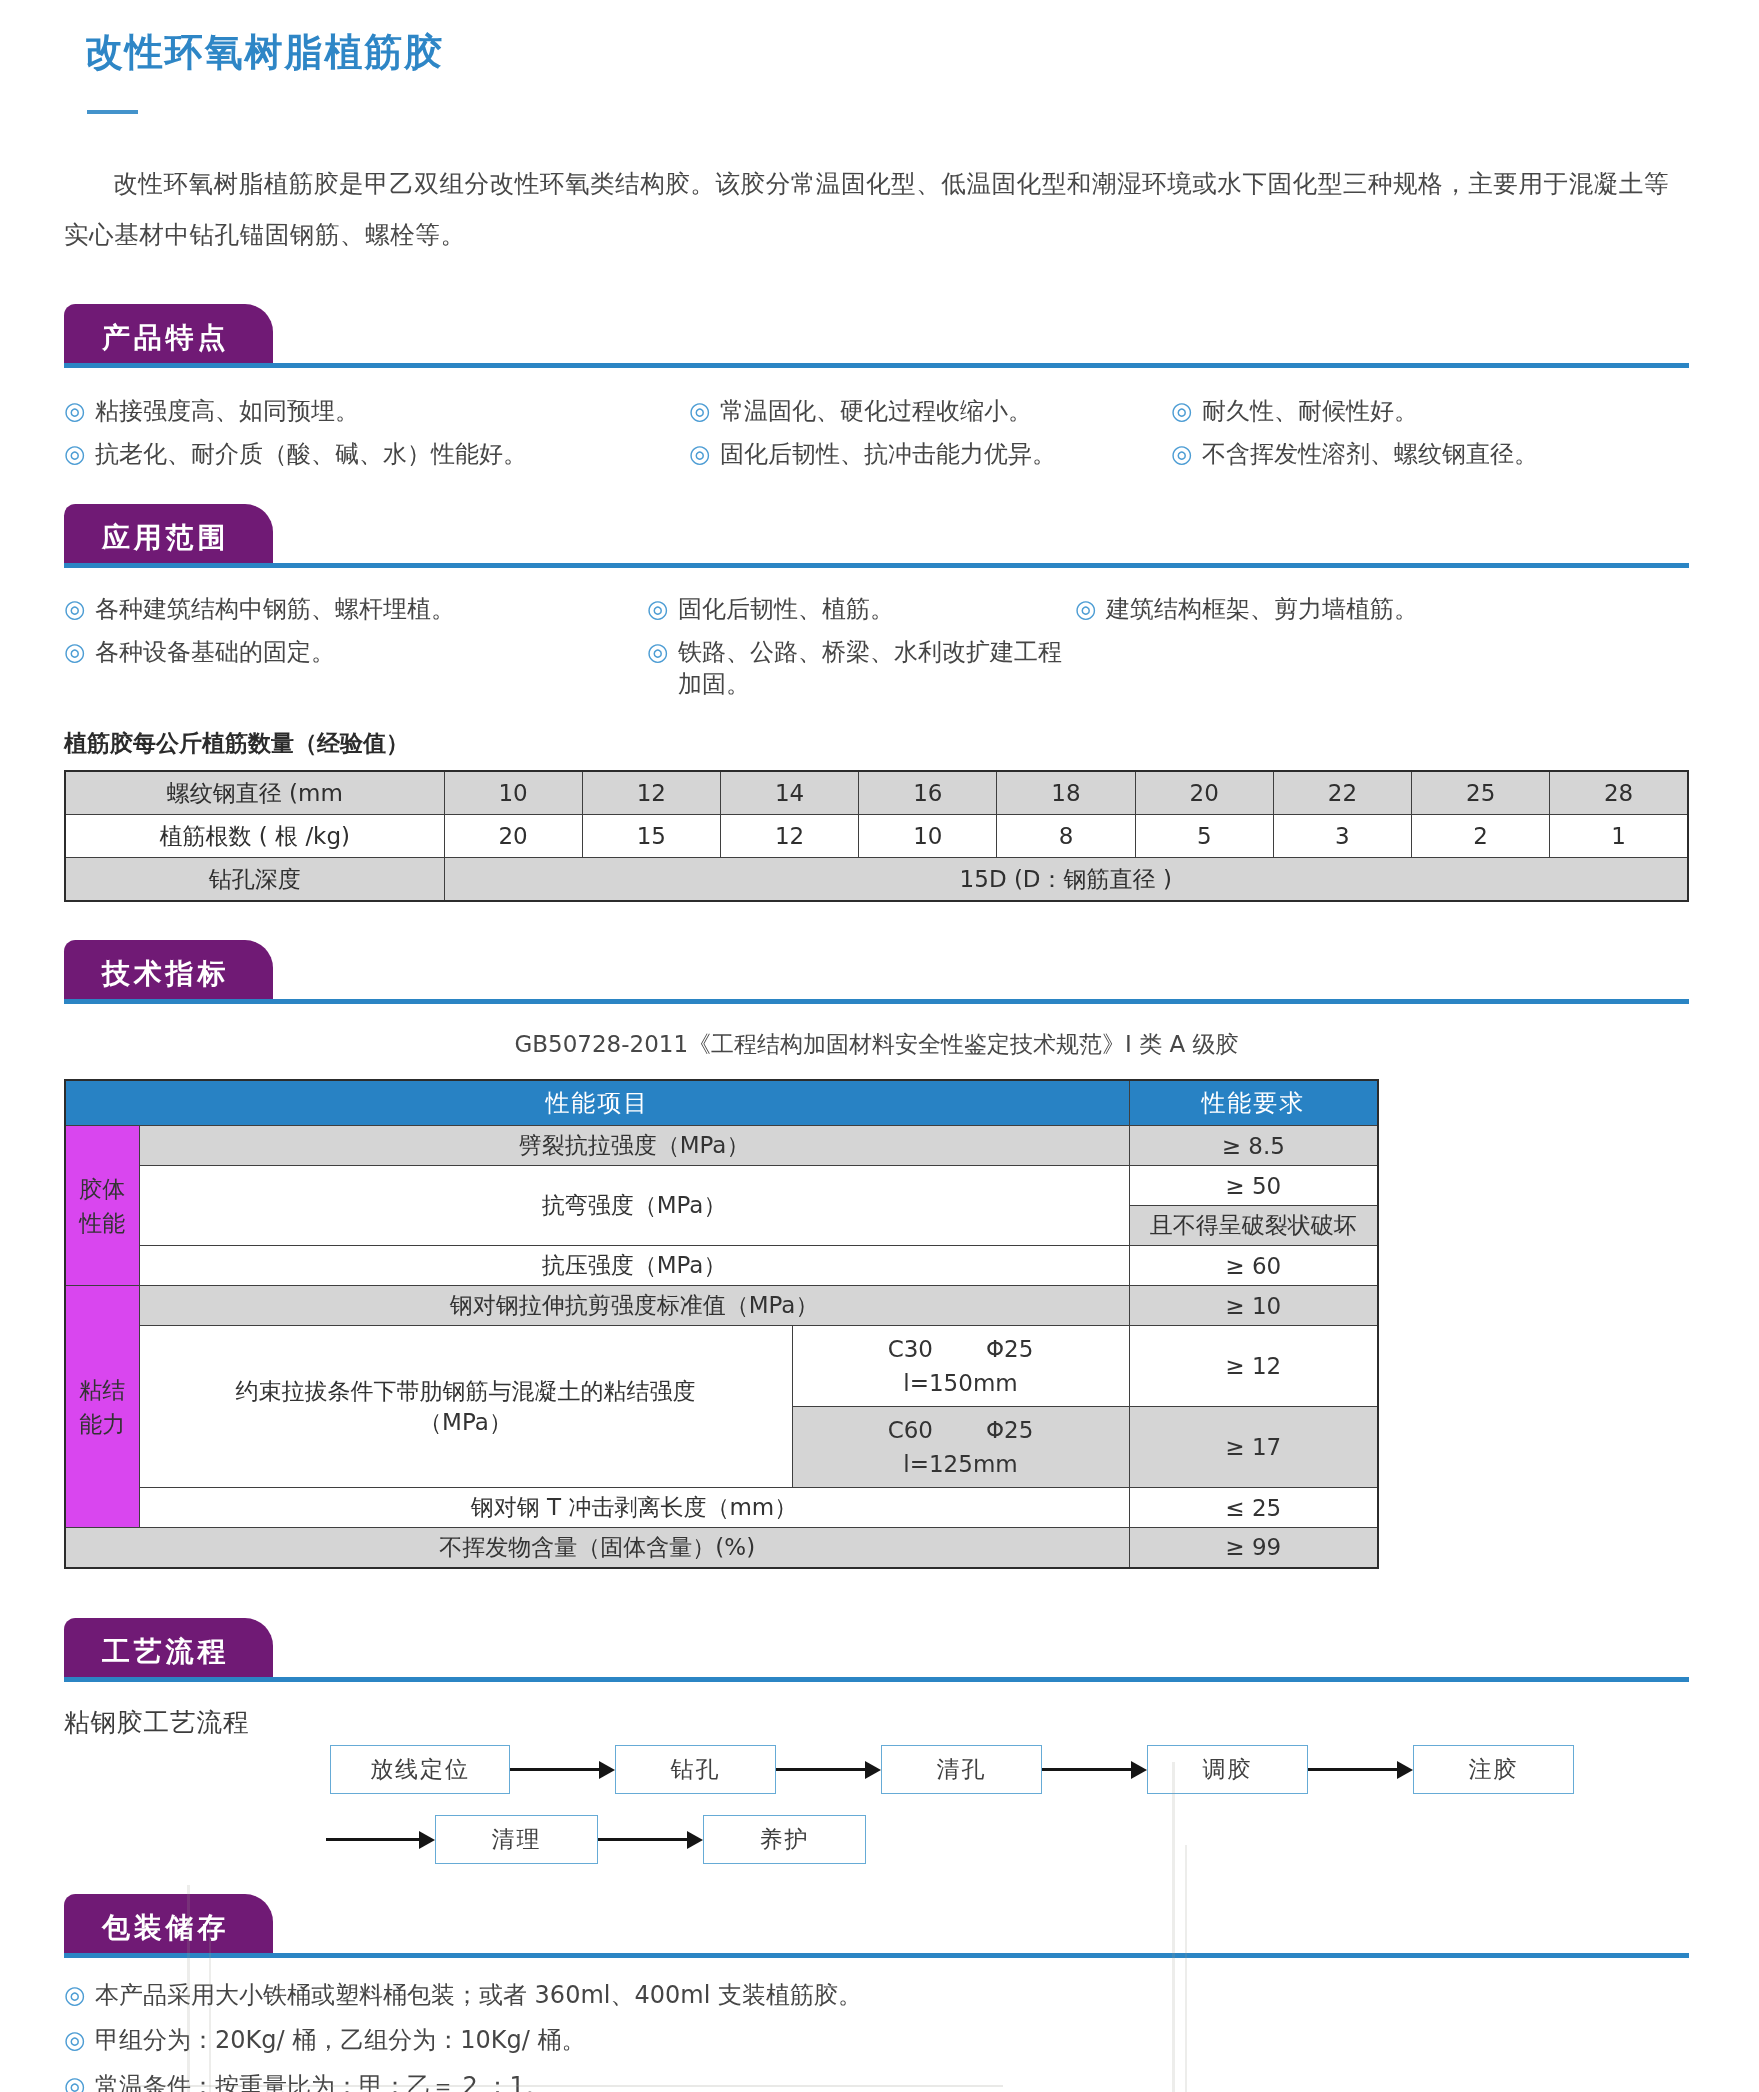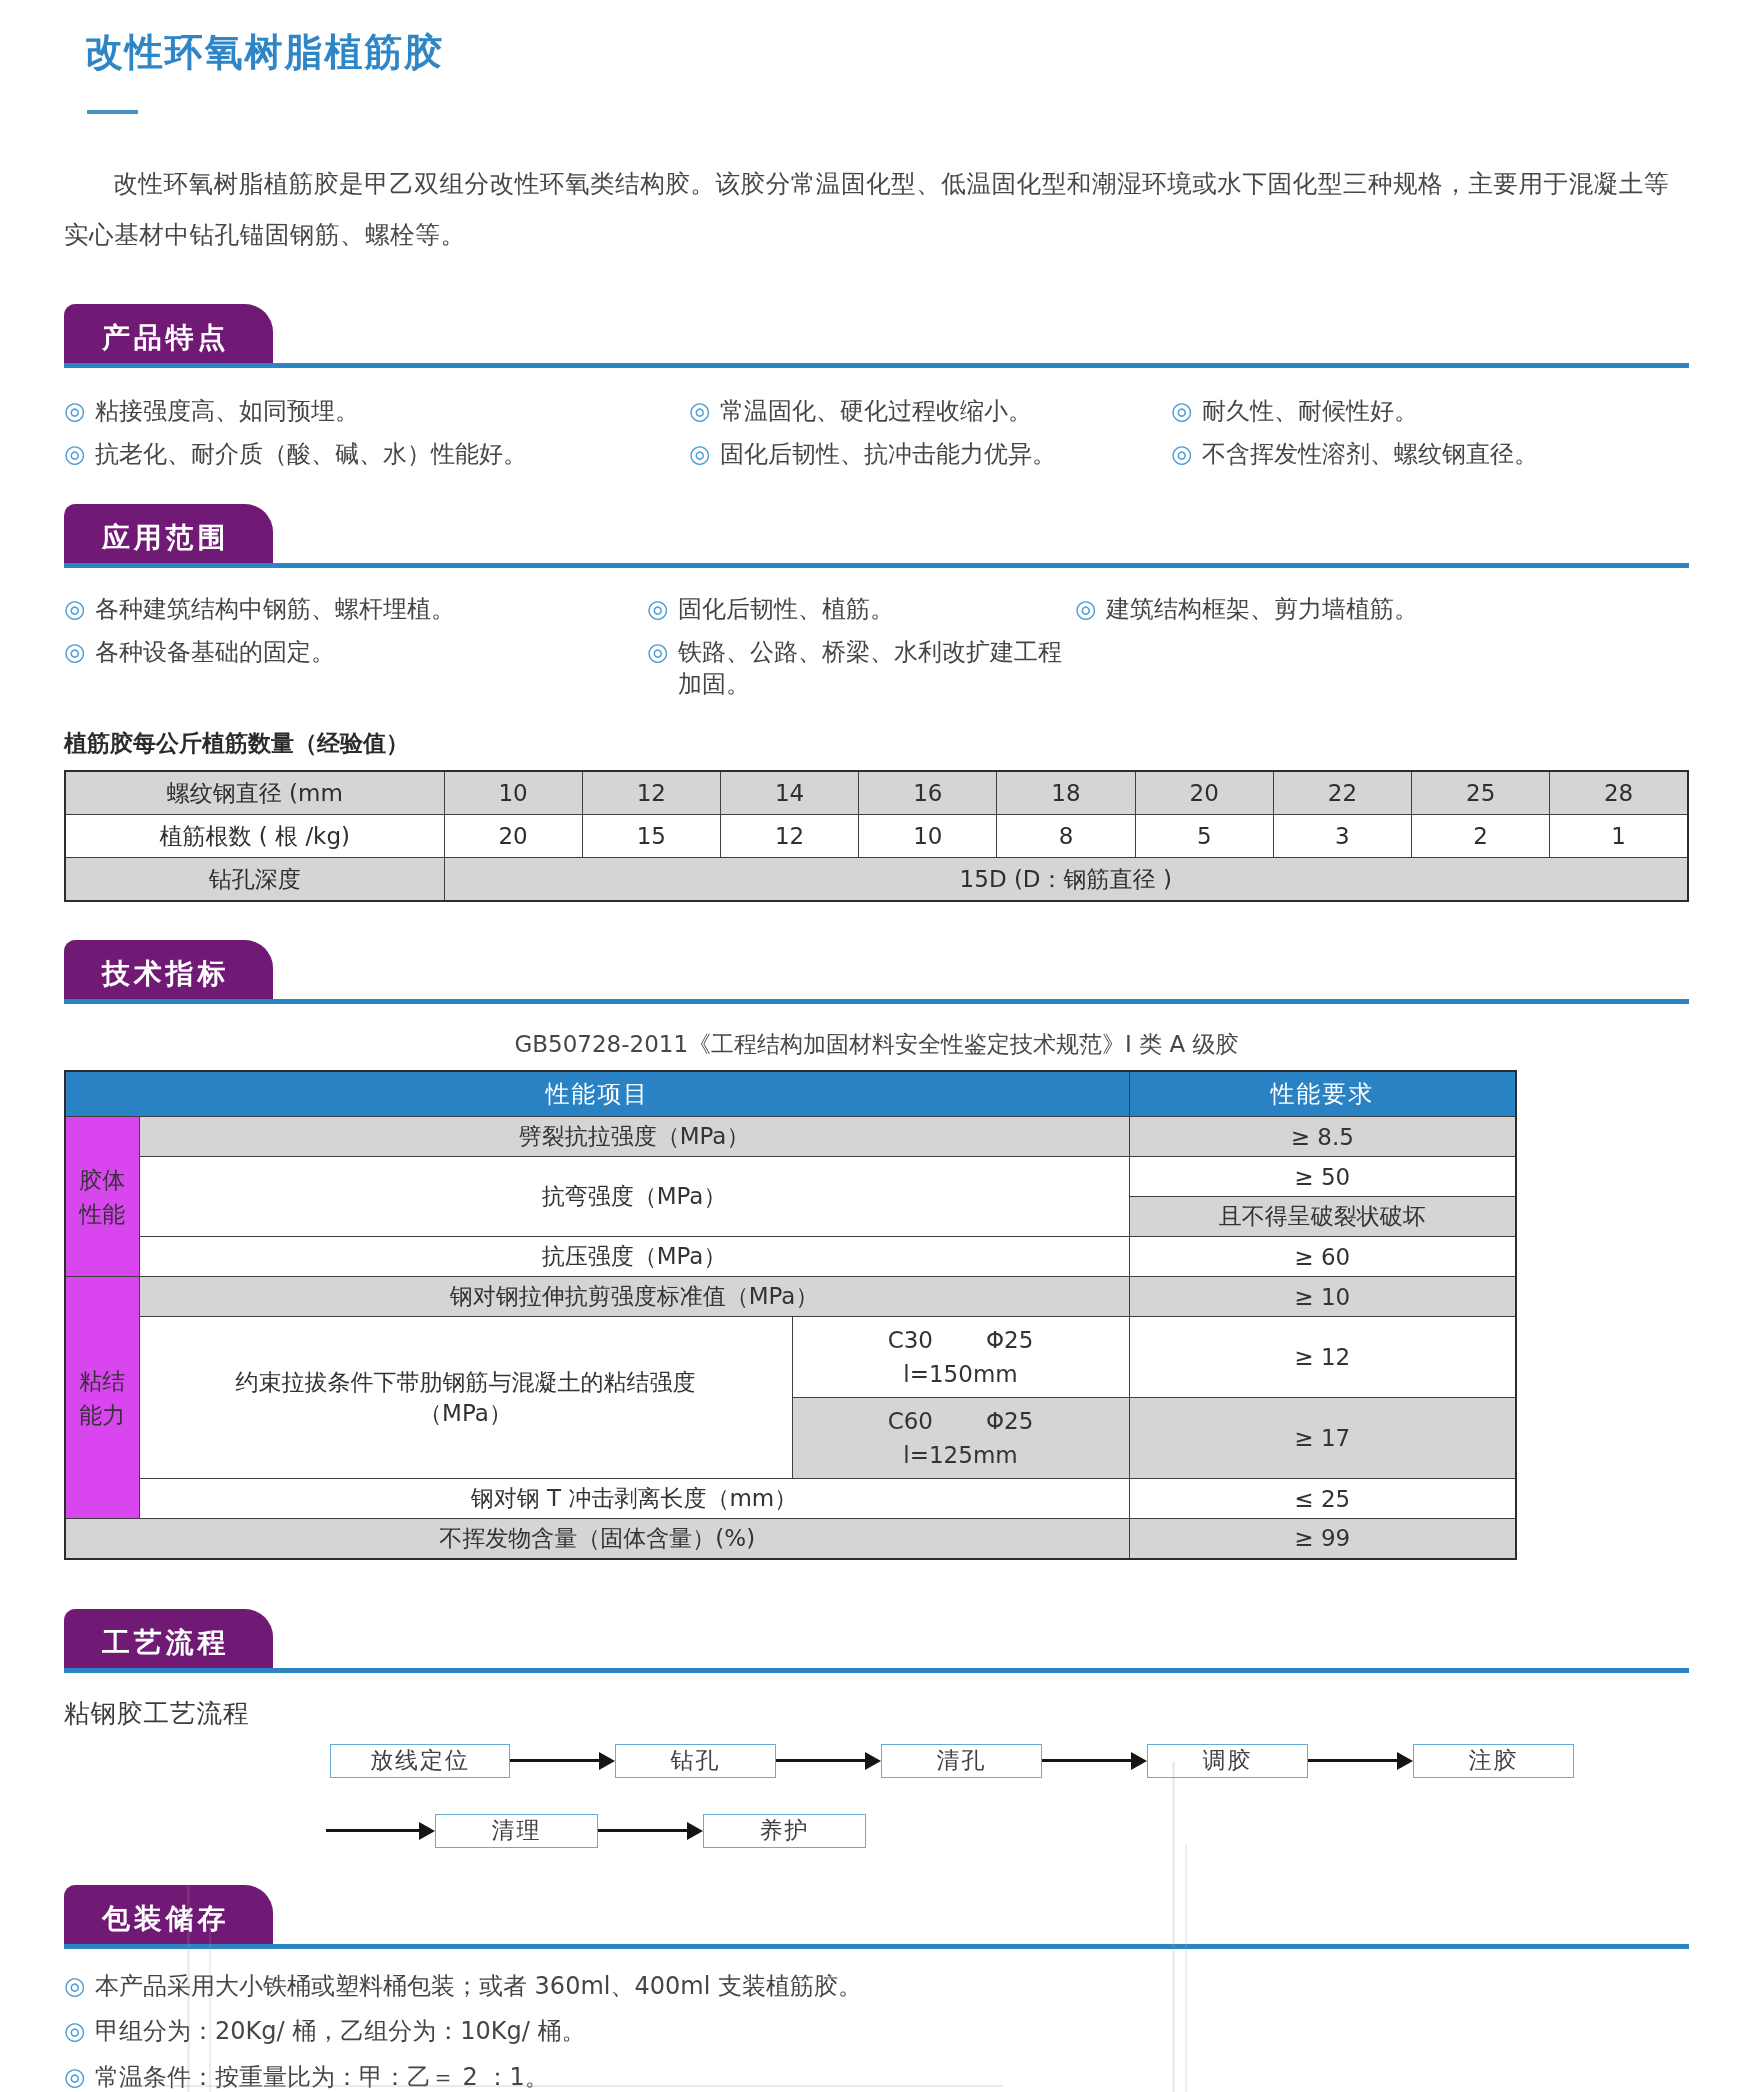--- a/index.html
+++ b/index.html
@@ -29,35 +29,35 @@
   .bullet{ display:flex; align-items:baseline; line-height:32px;}
   .bi{ color:#4d9dd4; font-size:24.6px; margin-right:9.5px; flex:0 0 auto;}
   
   .tbl-heading{ margin:28px 0 0 0; font-size:23px; font-weight:bold; color:#2b2b2b;}
   table{ border-collapse:collapse; table-layout:fixed;}
   .dosage{ margin-top:11.4px; width:1625px; border:2.8px solid #2c2c2c;}
   .dosage td{ border:1.9px solid #3f3f3f; height:42px; text-align:center; font-size:23px; color:#2f2f2f; padding:0;}
   .gray{ background:#d5d5d5;}
   
   .gb-note{ margin-top:24.6px; width:1625px; text-align:center; font-size:23px; color:#474747;}
-  .tech{ margin-top:10px; width:1453px; border:2.8px solid #2c2c2c;}
+  .tech{ margin-top:19px; width:1315px; border:2.8px solid #2c2c2c;}
   .tech th,.tech td{ border:1.9px solid #3f3f3f; text-align:center; font-size:23px; color:#333; padding:0 9.5px; font-weight:normal;}
   .tech th{ background:#2882c4; color:#fff; font-size:24px; height:44px; letter-spacing:1.9px;}
   .tech tr{ height:40px;}
   .tech tr.tall{ height:81px;}
   .tech .group{ background:#d946ef; padding:0 13.2px; line-height:34px;}
   .cond-line{ display:flex; justify-content:center; gap:53px; line-height:34px;}
   .cond-len{ line-height:34px;}
   
   .flow-subtitle{ margin-top:23px; font-size:25.6px; color:#3c3c3c; letter-spacing:0.9px;}
   .flow-row{ display:flex; align-items:center; height:49px;}
   .flow-row1{ margin:5.7px 0 0 266px;}
   .flow-row2{ margin:21px 0 0 262px;}
   .fbox{
-    box-sizing:border-box; height:34px; border:1.9px solid #66abd6; background:#fff;
+    box-sizing:border-box; height:49px; border:1.9px solid #66abd6; background:#fff;
     display:flex; align-items:center; justify-content:center; font-size:23px; color:#404040; letter-spacing:1.9px;
   }
   .w190{width:180px;} .w170{width:161px;} .w172{width:163px;}
   .arrow{ display:flex; align-items:center; width:105px;}
   .arrow.lead{ width:109px;}
   .shaft{ flex:1; height:2.8px; background:#151515;}
   .ahead{ width:0; height:0; border-left:16px solid #151515; border-top:9.5px solid transparent; border-bottom:9.5px solid transparent;}
   
   .wm{ position:absolute; background:#9a9a90; opacity:.18;}
   .wm-l1{ left:187px; top:1885px; width:2.8px;  height:207px;}

